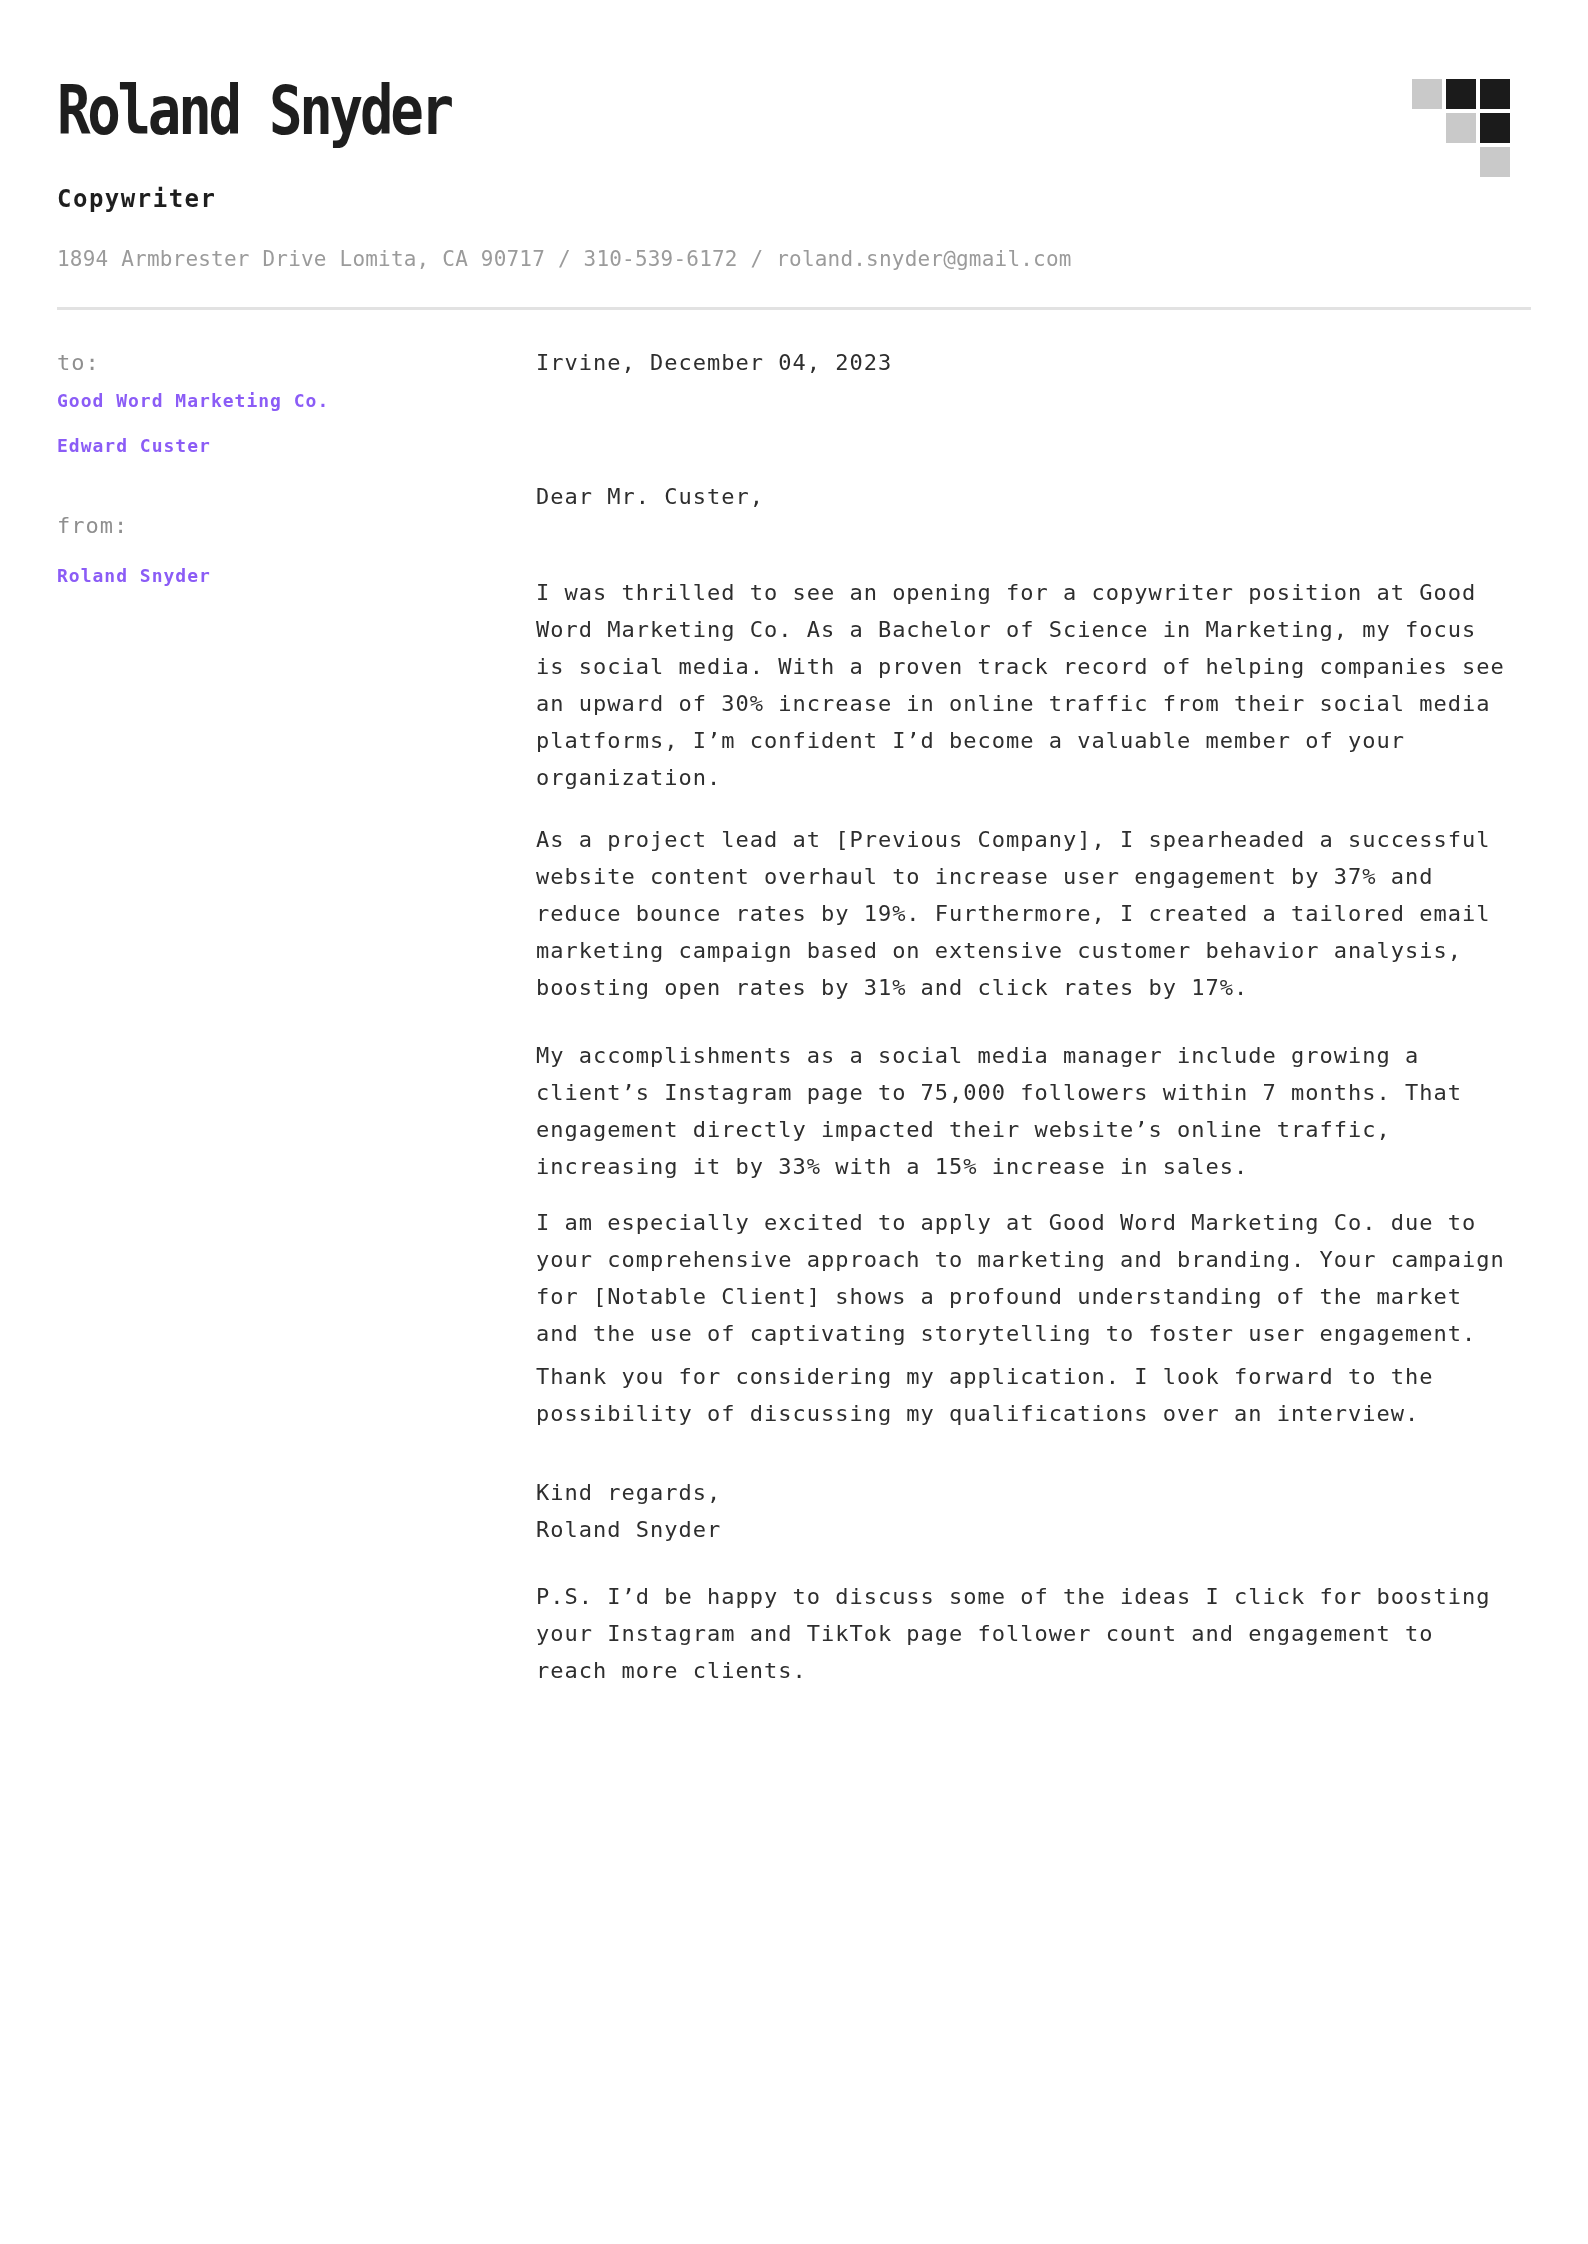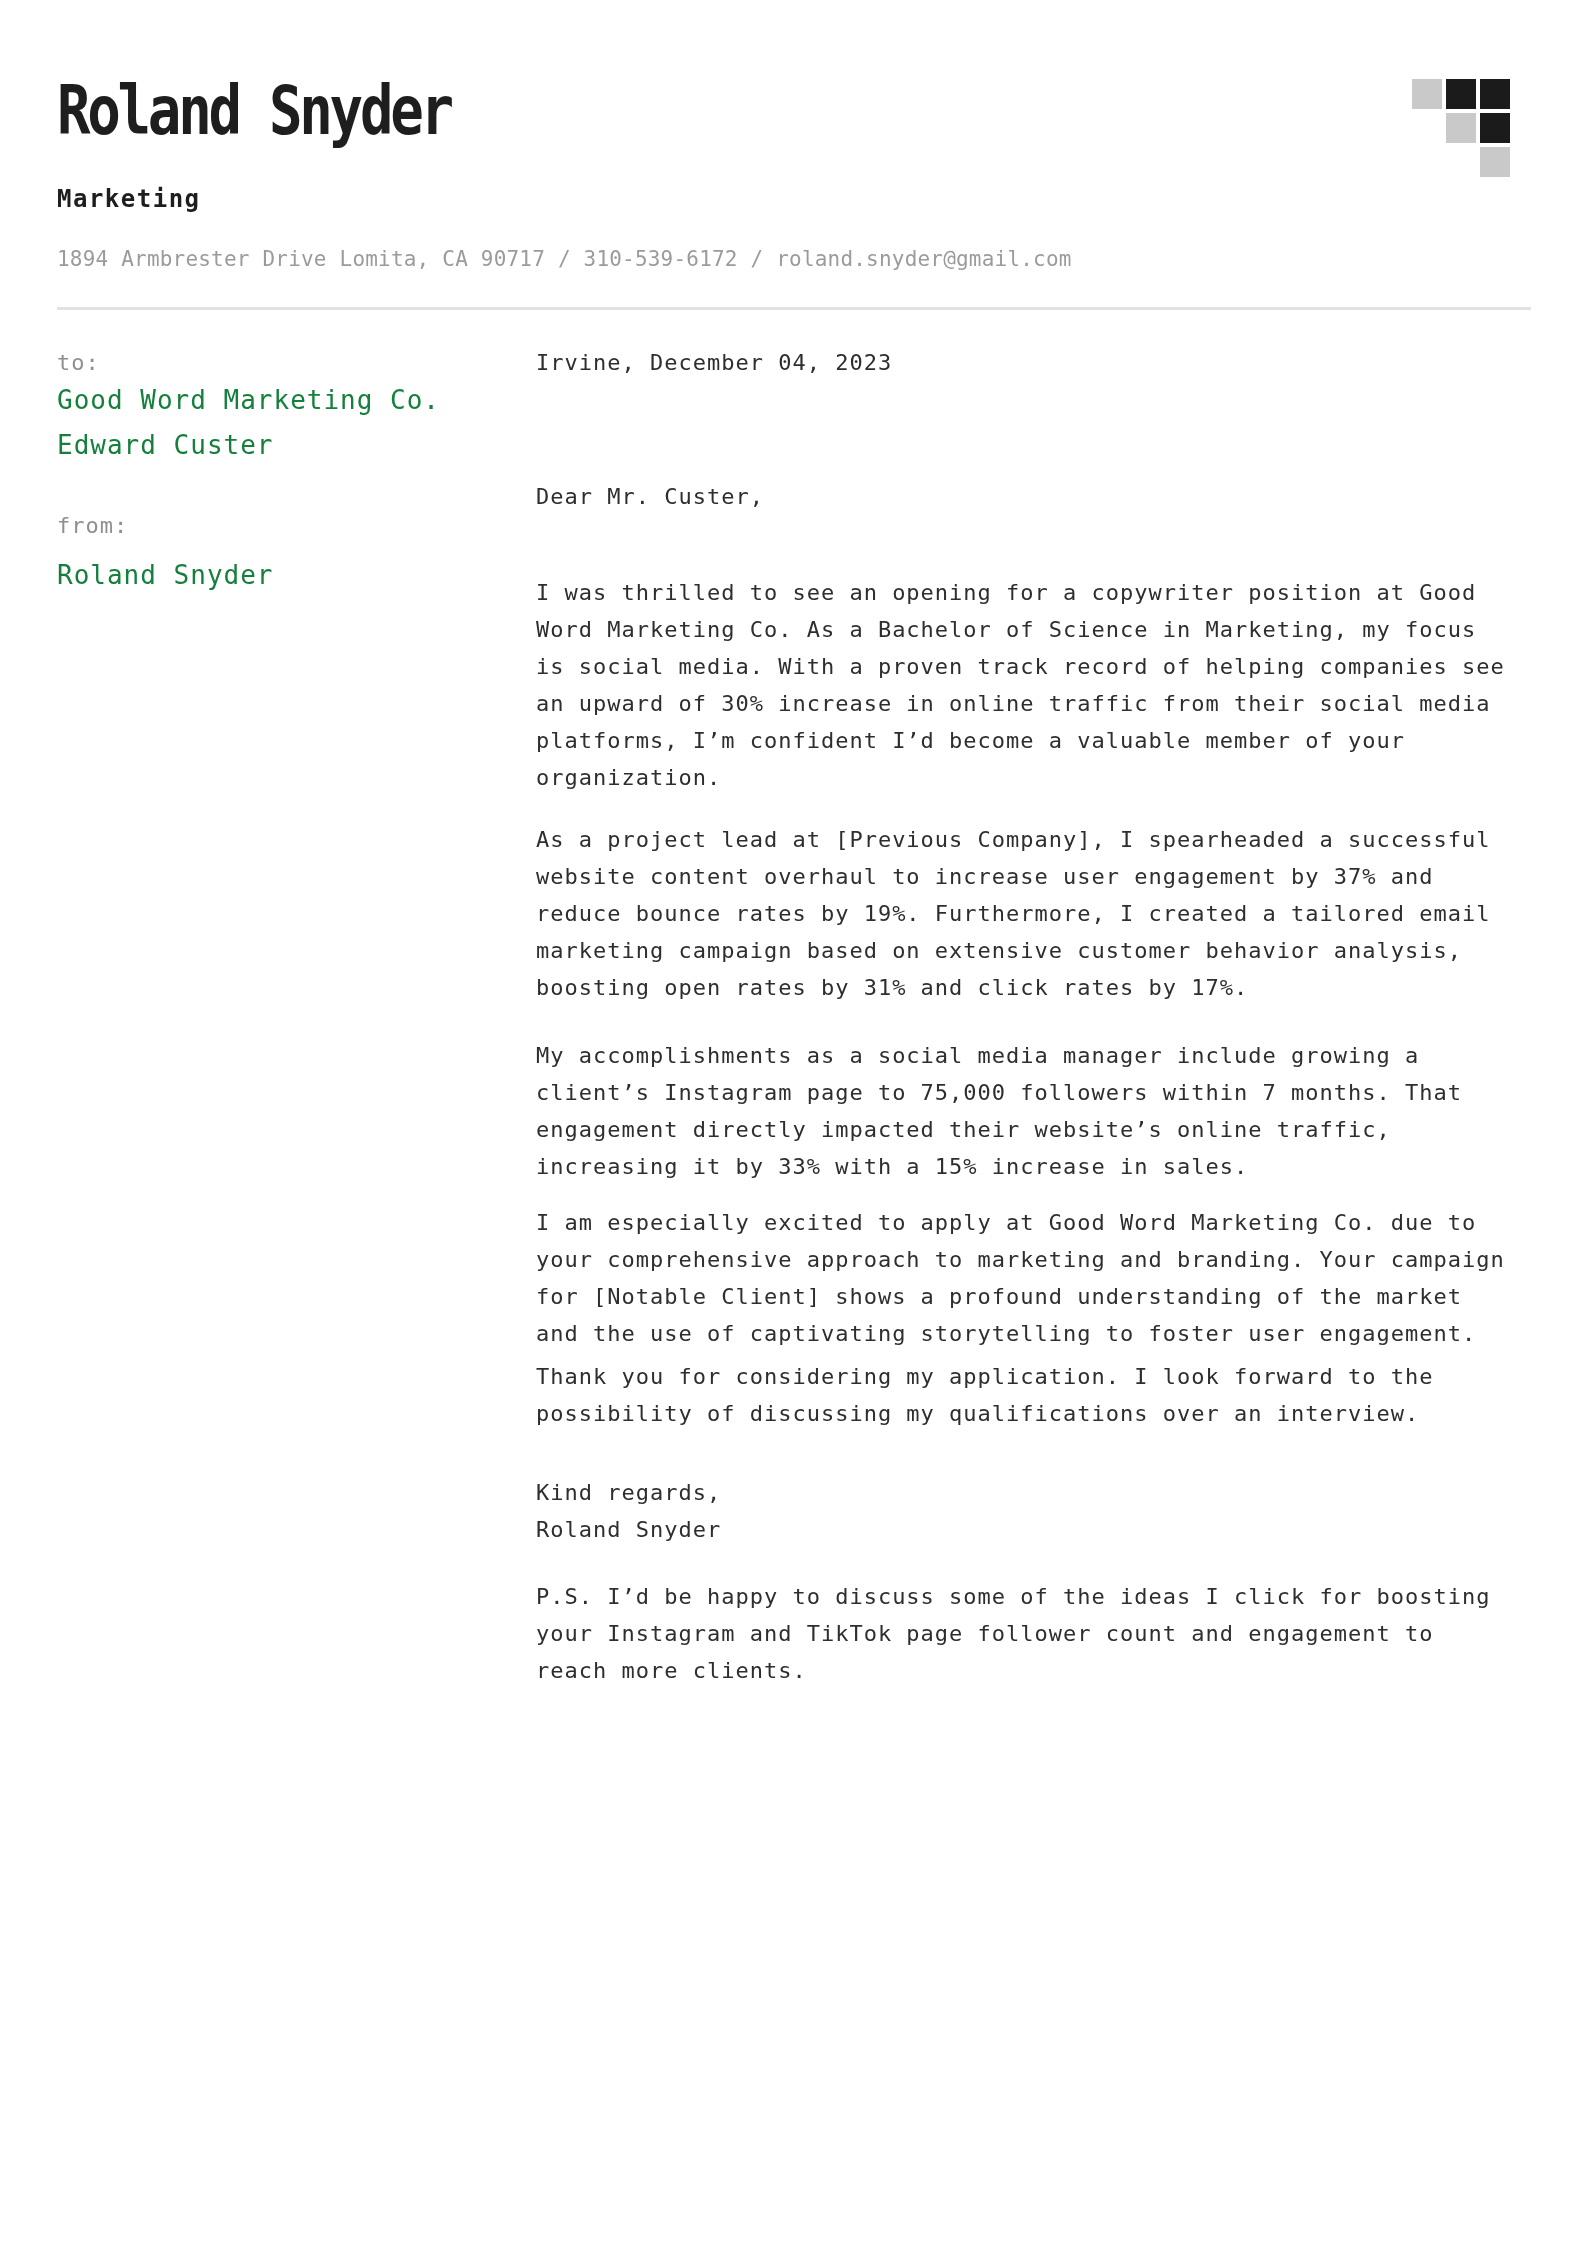--- a/index.html
+++ b/index.html
@@ -62,25 +62,25 @@
   .col-left { flex:0 0 479px; width:479px; }
   .col-right { flex:1 1 auto; min-width:0; }
 
   .meta-label {
     color:#8f8f8f;
     font-size:22px;
     letter-spacing:1px;
     line-height:30px;
   }
   .party-line {
-    font-weight:normal;
-    font-size:26px;
+    font-weight:bold;
+    font-size:18px;
     letter-spacing:1px;
     line-height:45px;
-    color:#15803d;
+    color:#8b5cf6;
   }
   .to-block .party-line:first-of-type { margin-top:12px; }
   .from-block { margin-top:43px; }
   .from-block .party-line { margin-top:12px; }
 
   .dateline {
     font-size:22px;
     letter-spacing:1px;
     line-height:30px;
     color:#2e2e2e;
@@ -124,21 +124,21 @@
     <span class="logo-cell" style="background: rgb(27, 27, 27);"></span>
     <span class="logo-cell"></span>
     <span class="logo-cell" style="background: rgb(201, 201, 201);"></span>
     <span class="logo-cell" style="background: rgb(27, 27, 27);"></span>
     <span class="logo-cell"></span>
     <span class="logo-cell"></span>
     <span class="logo-cell" style="background: rgb(201, 201, 201);"></span>
   </div>
 
   <h1 class="name">Roland Snyder</h1>
-  <div class="job-title">Marketing</div>
+  <div class="job-title">Copywriter</div>
   <div class="contact-line">1894 Armbrester Drive Lomita, CA 90717 / 310-539-6172 / roland.snyder@gmail.com</div>
   <div class="rule"></div>
 
   <div class="main">
 
     <div class="col-left">
       <div class="to-block">
         <div class="meta-label">to:</div>
         <div class="party-line">Good Word Marketing Co.</div>
         <div class="party-line">Edward Custer</div>

